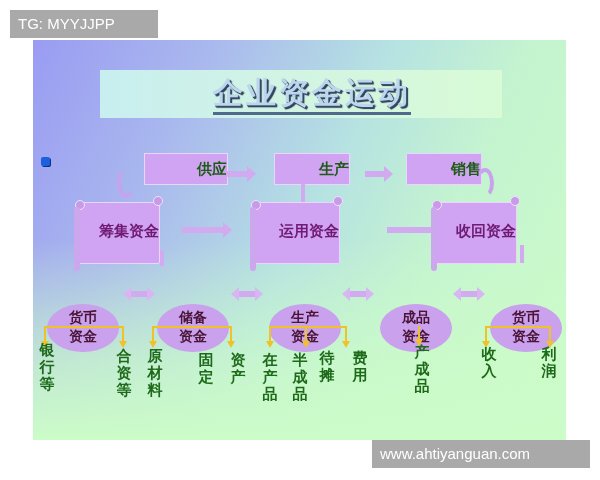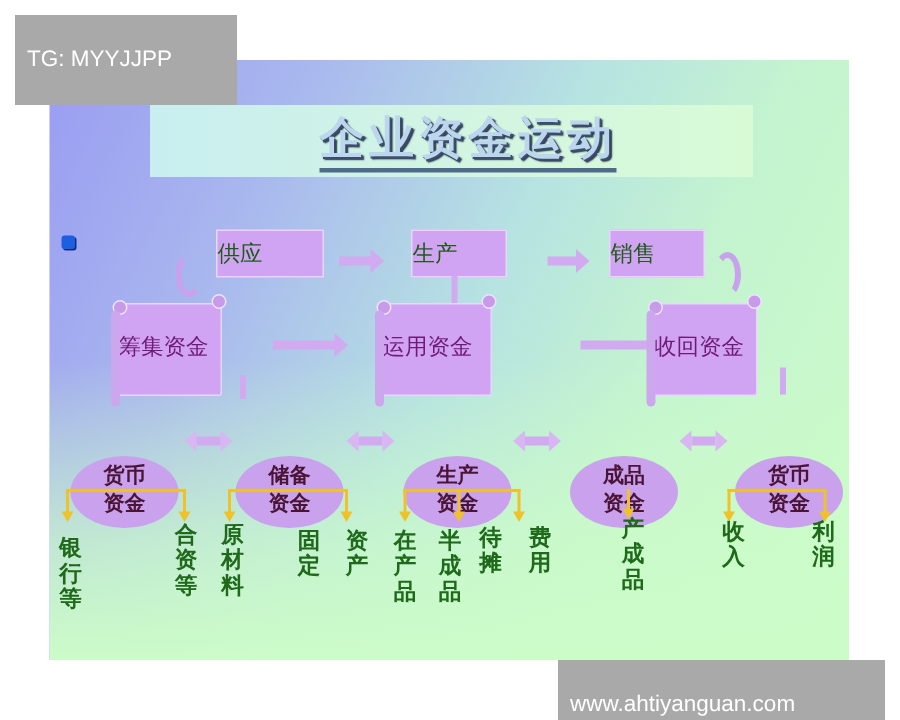--- a/index.html
+++ b/index.html
@@ -4,21 +4,21 @@
 <style>
   html, body { margin: 0; padding: 0; }
   body {
     width: 600px; height: 480px; position: relative; overflow: hidden;
     background: #ffffff;
     font-family: "DejaVu Sans", sans-serif;
   }
   .watermark {
     position: absolute; background: #a9a9a9; color: #ffffff;
     font-family: "Liberation Sans", sans-serif; font-size: 15px;
-    line-height: 28px; padding: 16px 8px; z-index: 5;
+    line-height: 28px; padding: 0 8px; z-index: 5;
   }
   #wm-top { left: 10px; top: 10px; width: 132px; height: 28px; }
   #wm-bottom { left: 372px; top: 440px; width: 202px; height: 28px; }
 
   .slide {
     position: absolute; left: 33px; top: 40px; width: 533px; height: 400px;
     background: linear-gradient(115deg, #9a9cf2 0%, #a9b8ee 25%, #b6e2e2 50%, #c4f4cf 70%, #ccfcc8 100%);
     overflow: hidden;
   }
   .slide::after {
@@ -38,21 +38,21 @@
     text-shadow: 1px 1px 0 #3b4f6b, 2px 2px 1px #2a3550;
     border-bottom: 3px solid #4e6a8c; line-height: 38px;
   }
   .bullet {
     position: absolute; left: 8px; top: 117px; width: 9px; height: 9px;
     background: #1d5fe0; border-radius: 2px; z-index: 2;
     box-shadow: 1px 1px 0 #0b2f80;
   }
   .box {
     position: absolute; background: #d0a4f2; border: 1px solid #e9d6fb;
-    z-index: 2; text-align: left; font-weight: normal; font-size: 15px;
+    z-index: 2; text-align: right; font-weight: bold; font-size: 15px; padding-left: 12px;
   }
   .stage { color: #1d5b17; height: 30px; line-height: 30px; top: 113px; }
   .scroll { color: #701a75; height: 60px; line-height: 56px; top: 162px; border-radius: 2px; }
   .scroll::before, .scroll::after {
     content: ""; position: absolute; width: 8px; height: 8px;
     border-radius: 50%; background: #c79be8; border: 1px solid #efe2ff;
   }
   .scroll::before { left: -4px; top: -3px; }
   .scroll::after { right: -4px; top: -7px; }
   .scroll .tail {
@@ -176,21 +176,21 @@
   </div>
 
   <div class="bracket" style="left:11px; width:76px;"></div>
   <div class="bracket" style="left:119px; width:76px;"></div>
   <div class="bracket" style="left:236px; width:74px;">
     <div class="mid" style="left:34px;"></div>
   </div>
   <div class="vline" style="left:385px;"></div>
   <div class="bracket" style="left:452px; width:62px;"></div>
 
-  <div class="vtext" style="left:5px; top:318px;font-family:Liberation Mono, monospace;">银行等</div>
+  <div class="vtext" style="left:5px; top:302px;">银行等</div>
   <div class="vtext" style="left:82px; top:308px;">合资等</div>
   <div class="vtext" style="left:113px; top:308px;">原材料</div>
   <div class="vtext" style="left:164px; top:312px;">固定</div>
   <div class="vtext" style="left:196px; top:312px;">资产</div>
   <div class="vtext" style="left:228px; top:312px;">在产品</div>
   <div class="vtext" style="left:258px; top:312px;">半成品</div>
   <div class="vtext" style="left:285px; top:310px;">待摊</div>
   <div class="vtext" style="left:318px; top:310px;">费用</div>
   <div class="vtext" style="left:380px; top:304px;">产成品</div>
   <div class="vtext" style="left:447px; top:306px;">收入</div>

